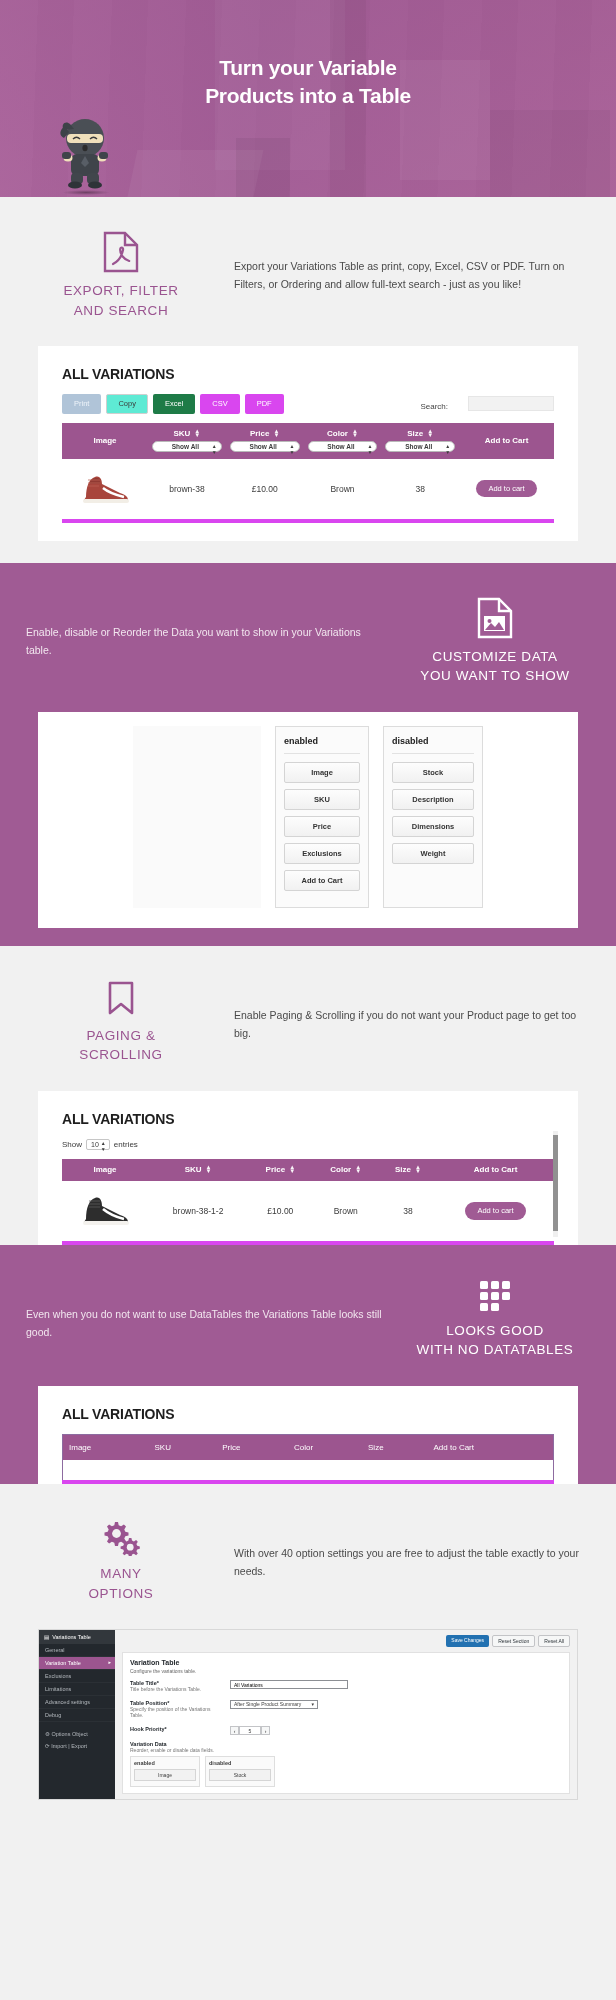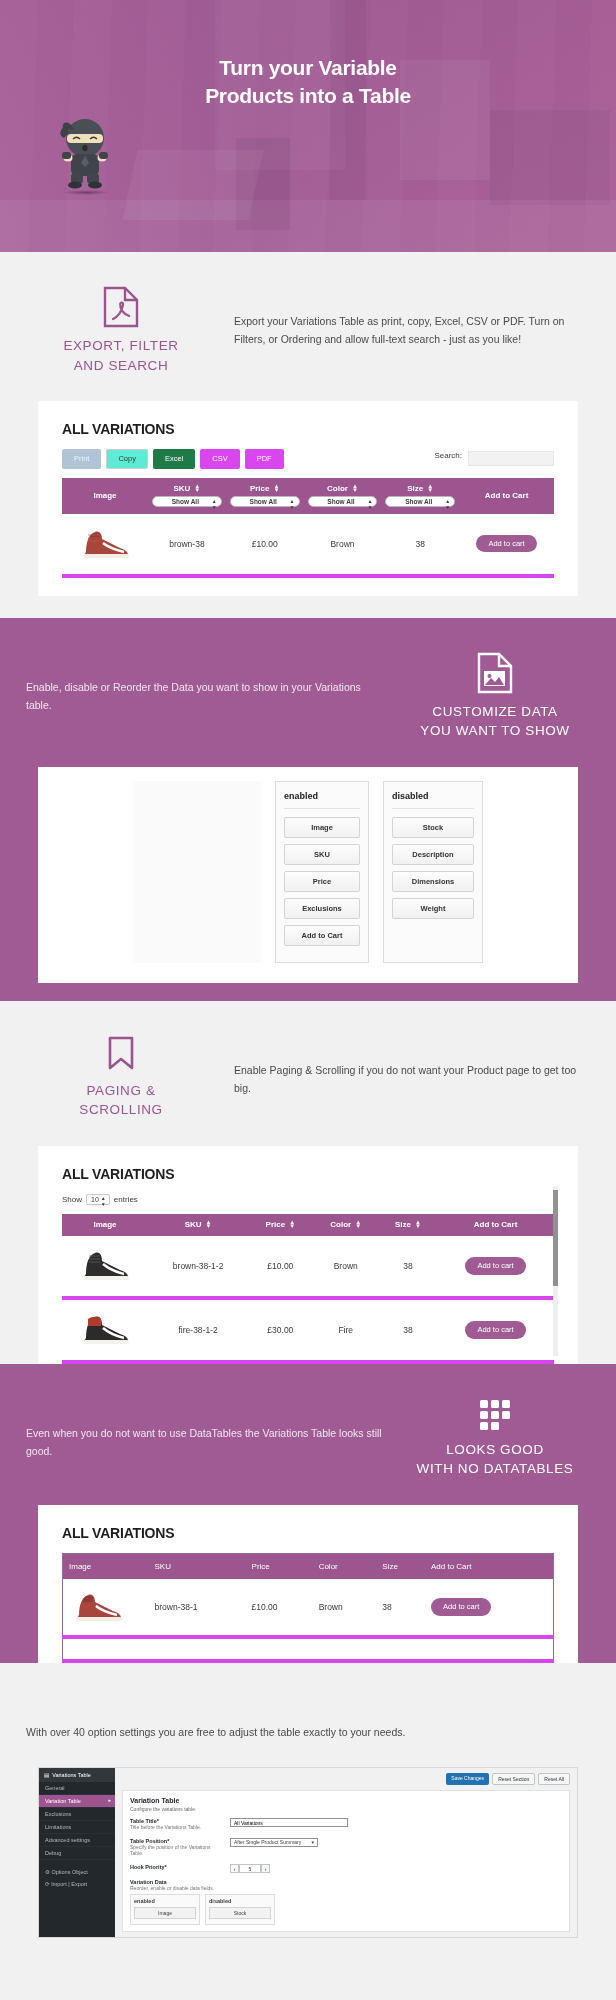--- a/index.html
+++ b/index.html
@@ -8,21 +8,21 @@
     font-family: "Liberation Sans", sans-serif;
     background: #f1f1f1;
     color: #3c3c3c;
     -webkit-font-smoothing: antialiased;
   }
   .page { width: 616px; position: relative; overflow: hidden; }
 
   
   .hero {
     position: relative;
-    height: 252px;
+    height: 197px;
     background: #a21caf;
     overflow: hidden;
   }
   .hero-bg {
     position: absolute; inset: 0;
     background:
       linear-gradient(100deg, rgba(170,100,155,.72) 0%, rgba(160,91,148,.80) 40%, rgba(168,96,150,.72) 100%),
       repeating-linear-gradient(92deg, rgba(255,255,255,.045) 0 38px, rgba(0,0,0,.035) 38px 74px),
       linear-gradient(180deg,#9d5a92 0%, #a8629b 55%, #b06aa0 100%);
   }
@@ -109,21 +109,21 @@
     border: 1px solid transparent;
     line-height: 1;
     color: #fff;
   }
   .btn-print { background: #b0c4d8; color: #eef4fa; }
   .btn-copy  { background: #5eead4; color: #3b3b3b; border: 1px solid #cfcfcf; }
   .btn-excel { background: #1e7b47; }
   .btn-csv   { background: #d946ef; }
   .btn-pdf   { background: #d946ef; }
 
-  .dt-search { margin-left: auto; display: flex; align-items: flex-start; gap: 6px; }
+  .dt-search { margin-left: auto; display: flex; align-items: flex-end; gap: 20px; }
   .dt-search-label { font-size: 8px; color: #444; }
   .dt-search-input {
     width: 86px; height: 15px;
     background: #f2f2f2;
     border: 1px solid #e6e6e6;
     font-size: 8px;
   }
 
   table.vtable { width: 100%; border-collapse: collapse; margin-top: 9px; }
   table.vtable thead th {
@@ -545,37 +545,20 @@
               </svg>
             </td>
             <td>brown-38-1-2</td>
             <td>£10.00</td>
             <td>Brown</td>
             <td>38</td>
             <td>
               <span class="add-cart-btn">Add to cart</span>
             </td>
           </tr>
-          <tr>
-            <td class="img-cell">
-              <svg class="shoe" viewBox="0 0 58 34">
-                <path d="M10 26 C10 15 13 7 19 5 C24 3 26 8 26 13 L44 22 C50 24 52 26 52 29 L8 29 Z" fill="#2b2b2b"></path>
-                <path d="M12 7 C16 4 22 4 25 7 L25 14 L12 14 Z" fill="#b03a2c"></path>
-                <path d="M27 16 C33 21 40 24 48 26" stroke="#ffffff" stroke-width="2.6" fill="none"></path>
-                <rect x="7" y="28" width="46" height="4" rx="2" fill="#f4f2ee"></rect>
-              </svg>
-            </td>
-            <td>fire-38-1-2</td>
-            <td>£30.00</td>
-            <td>Fire</td>
-            <td>38</td>
-            <td>
-              <span class="add-cart-btn">Add to cart</span>
-            </td>
-          </tr>
         </tbody>
       </table>
       <div class="scrollbar-track"></div>
       <div class="scrollbar-thumb"></div>
     </div>
   </div>
 
   <div class="section-purple">
     <div class="feature reverse">
       <div class="feature-icon-col">
@@ -605,47 +588,46 @@
             <th>Image</th>
             <th>SKU</th>
             <th>Price</th>
             <th>Color</th>
             <th>Size</th>
             <th>Add to Cart</th>
           </tr>
         </thead>
         <tbody>
           <tr>
-            <td class="img-cell">
-              <svg class="shoe" viewBox="0 0 58 34">
-                <path d="M10 26 C10 16 13 8 19 6 C24 4 26 9 26 13 L44 22 C50 24 52 26 52 29 L8 29 Z" fill="#a8453c"></path>
-                <path d="M14 10 C17 7 21 6 24 8 L24 13 L14 13 Z" fill="#913a33"></path>
-                <path d="M27 17 C33 22 40 24 48 26" stroke="#ffffff" stroke-width="2.4" fill="none"></path>
-                <rect x="7" y="28" width="46" height="4" rx="2" fill="#f2eee6"></rect>
-              </svg>
-            </td>
-            <td>brown-38-1</td>
-            <td>£10.00</td>
-            <td>Brown</td>
-            <td>38</td>
-            <td>
-              <span class="add-cart-btn">Add to cart</span>
-            </td>
-          </tr>
-          <tr>
             <td class="img-cell" style="height:22px"></td>
             <td colspan="5"></td>
           </tr>
         </tbody>
       </table>
     </div>
   </div>
 
   <div class="section-light">
     <div class="feature">
+      <div class="feature-icon-col">
+        <svg class="feature-icon" width="40" height="38" viewBox="0 0 40 38">
+          <g fill="#9a5490">
+            <path d="M14 4 l3 0 .7 3.2 2.4 1 2.8-1.7 2.1 2.1 -1.7 2.8 1 2.4 3.2 .7 0 3 -3.2 .7 -1 2.4 1.7 2.8 -2.1 2.1 -2.8-1.7 -2.4 1 -.7 3.2 -3 0 -.7-3.2 -2.4-1 -2.8 1.7 -2.1-2.1 1.7-2.8 -1-2.4 -3.2-.7 0-3 3.2-.7 1-2.4 -1.7-2.8 2.1-2.1 2.8 1.7 2.4-1 Z"></path>
+          </g>
+          <circle cx="15.5" cy="15.5" r="4.4" fill="#f1f1f1"></circle>
+          <g fill="#9a5490">
+            <path d="M28 20 l2.4 0 .6 2.6 1.9 .8 2.2-1.4 1.7 1.7 -1.4 2.2 .8 1.9 2.6 .6 0 2.4 -2.6 .6 -.8 1.9 1.4 2.2 -1.7 1.7 -2.2-1.4 -1.9 .8 -.6 2.6 -2.4 0 -.6-2.6 -1.9-.8 -2.2 1.4 -1.7-1.7 1.4-2.2 -.8-1.9 -2.6-.6 0-2.4 2.6-.6 .8-1.9 -1.4-2.2 1.7-1.7 2.2 1.4 1.9-.8 Z"></path>
+          </g>
+          <circle cx="29.2" cy="29.2" r="3.4" fill="#f1f1f1"></circle>
+        </svg>
+        <div class="feature-heading">
+          <div>MANY</div>
+          <div>OPTIONS</div>
+        </div>
+      </div>
       <div class="feature-text">With over 40 option settings you are free to adjust the table exactly to your needs.</div>
     </div>
 
     <div class="wp-shot">
       <div class="wp-side">
         <div class="wp-side-head">
           <span>▤</span>
           <span>Variations Table</span>
         </div>
         <div class="wp-side-item">General</div>

